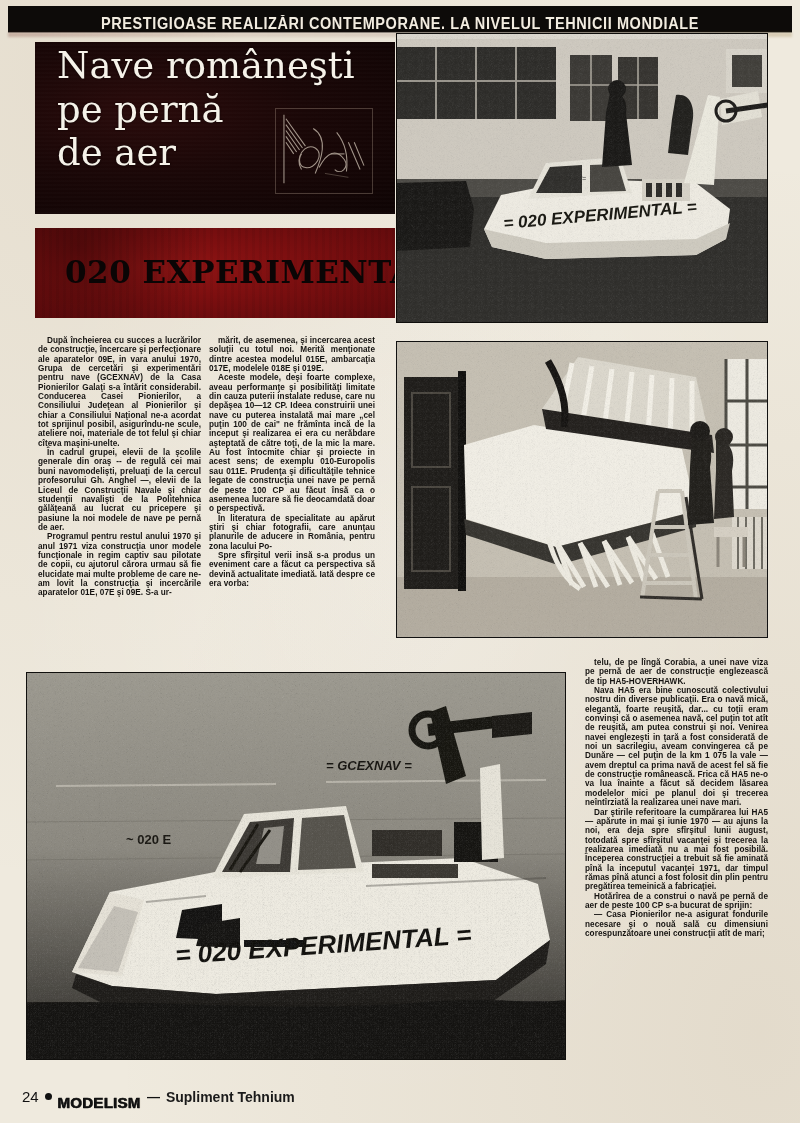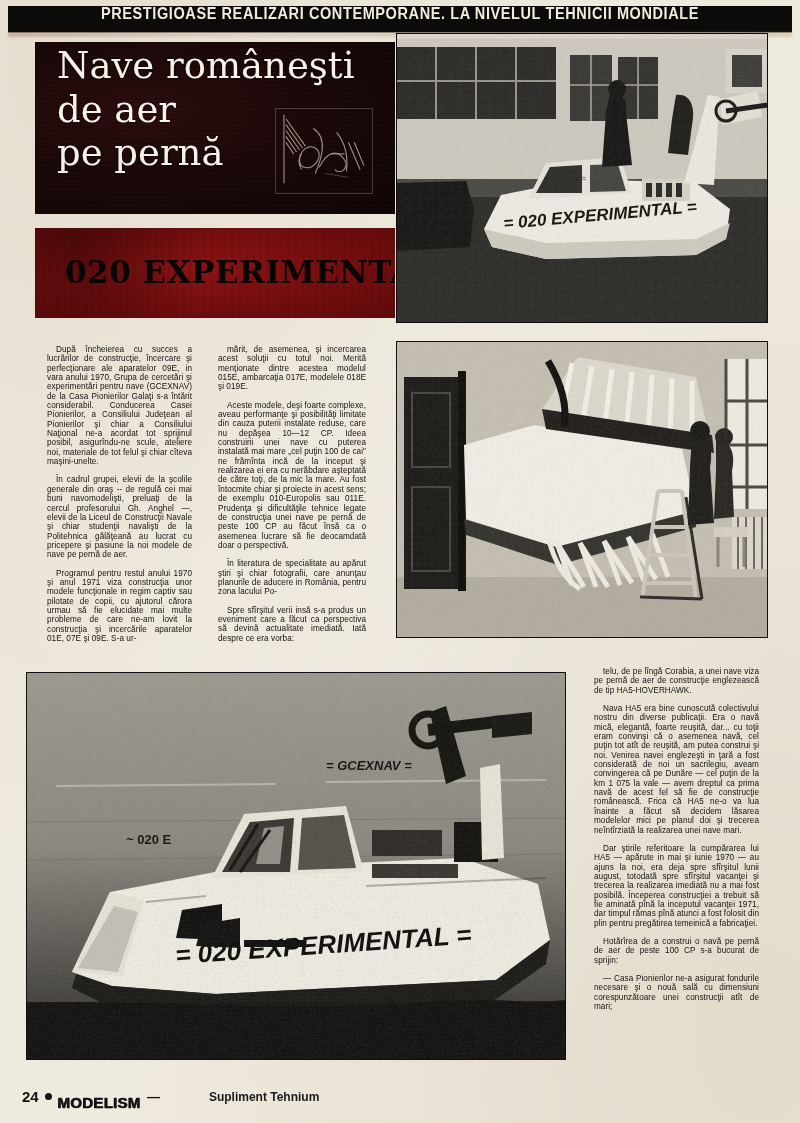--- a/index.html
+++ b/index.html
@@ -23,21 +23,21 @@
       radial-gradient(ellipse at 8% 6%, rgba(150,120,80,.10), transparent 55%),
       radial-gradient(ellipse at 95% 92%, rgba(140,110,70,.12), transparent 60%),
       radial-gradient(ellipse at 50% 50%, rgba(255,255,255,.25), transparent 70%);
     pointer-events:none;
   }
 
   
   .banner{
     position:absolute;left:8px;top:6px;width:784px;height:26px;
     background:#0d0b09;
-    display:flex;align-items:flex-start;justify-content:center;
+    display:flex;align-items:flex-end;justify-content:center;
     box-shadow:0 1px 0 rgba(0,0,0,.4);
   }
   .banner span{
     color:#f2ece0;font-weight:bold;font-size:14.5px;
     letter-spacing:.6px;font-family:"Liberation Sans",sans-serif;
     white-space:nowrap;
     transform:scaleY(1.08);
   }
   .banner-bleed{
     position:absolute;left:8px;top:32px;width:784px;height:5px;
@@ -100,58 +100,58 @@
 
   
   .col{
     position:absolute;
     font-family:"Liberation Sans",sans-serif;
     font-size:8.2px;line-height:9.35px;
     text-align:justify;
     color:#151311;
     letter-spacing:.05px;
   }
-  .col p{margin:9px;text-indent:9px;}
+  .col p{margin:0;text-indent:9px;font-weight:bold;}
   .c1{left:38px;top:336px;width:163px;}
   .c2{left:209px;top:336px;width:166px;}
   .c3{left:585px;top:658px;width:183px;}
 
   
   .footer{
     position:absolute;left:22px;top:1082px;
     display:flex;align-items:center;gap:6px;
     font-size:13px;
   }
-  .pg-num{font-weight:bold;font-size:15px;color:#111;}
+  .pg-num{font-weight:normal;font-size:15px;color:#111;}
   .dot{width:7px;height:7px;border-radius:50%;background:#111;display:inline-block;}
   .mastheadname{
     font-weight:bold;font-size:15px;letter-spacing:.3px;
     color:#111;
     -webkit-text-stroke:0.4px #111;
     text-shadow:0.6px 0 0 #d8d2c4, -0.5px 0 0 #111;
     margin-top:12px;
   }
-  .foot-rest{font-weight:bold;font-size:12px;color:#1a1a1a;margin-left:43px;}
+  .foot-rest{font-weight:bold;font-size:14px;color:#1a1a1a;}
   .foot-dash{font-weight:bold;font-size:13px;}
 </style>
 </head>
 <body>
 
 <div class="paper"></div>
 
 <div class="banner">
   <span>PRESTIGIOASE REALIZĂRI CONTEMPORANE. LA NIVELUL TEHNICII MONDIALE</span>
 </div>
 <div class="banner-bleed"></div>
 
 <div class="title-block">
   <div class="title-text">
     <div>Nave româneşti</div>
+    <div>pe pernă</div>
     <div>de  aer</div>
-    <div>pe pernă</div>
   </div>
   <div class="logo-box">
     <svg viewBox="0 0 96 84" width="94" height="82" aria-hidden="true">
       <g fill="none" stroke="#cfc3b4" stroke-width="1.1" opacity=".75">
         <path d="M8 6 L8 76"></path>
         <path d="M10 10 L30 38 M10 16 L27 40 M10 22 L24 42 M10 28 L21 44 M10 34 L18 46"></path>
         <path d="M26 62 C18 50 30 34 40 40 C50 46 40 62 30 60 C24 59 22 52 26 46"></path>
         <path d="M38 20 C54 30 46 52 40 66"></path>
         <path d="M44 60 C52 44 62 40 70 52 C75 60 66 68 60 62"></path>
         <path d="M62 24 C70 34 74 48 72 64"></path>

